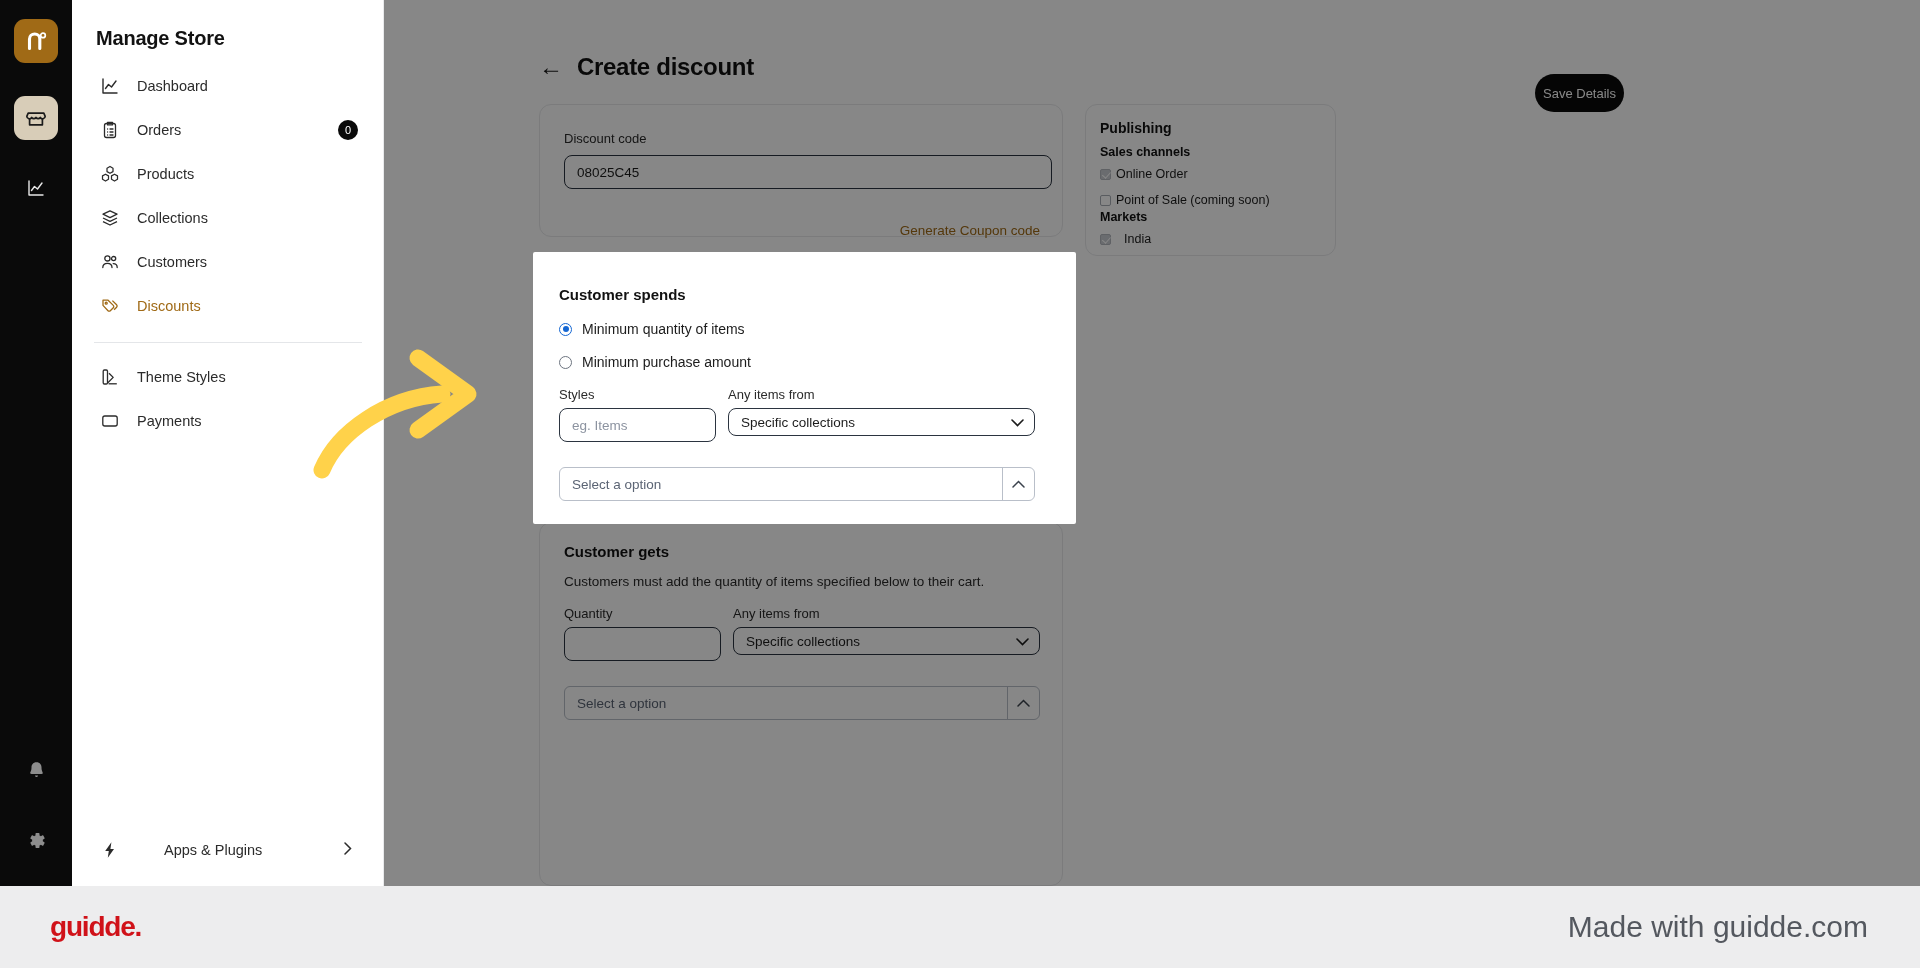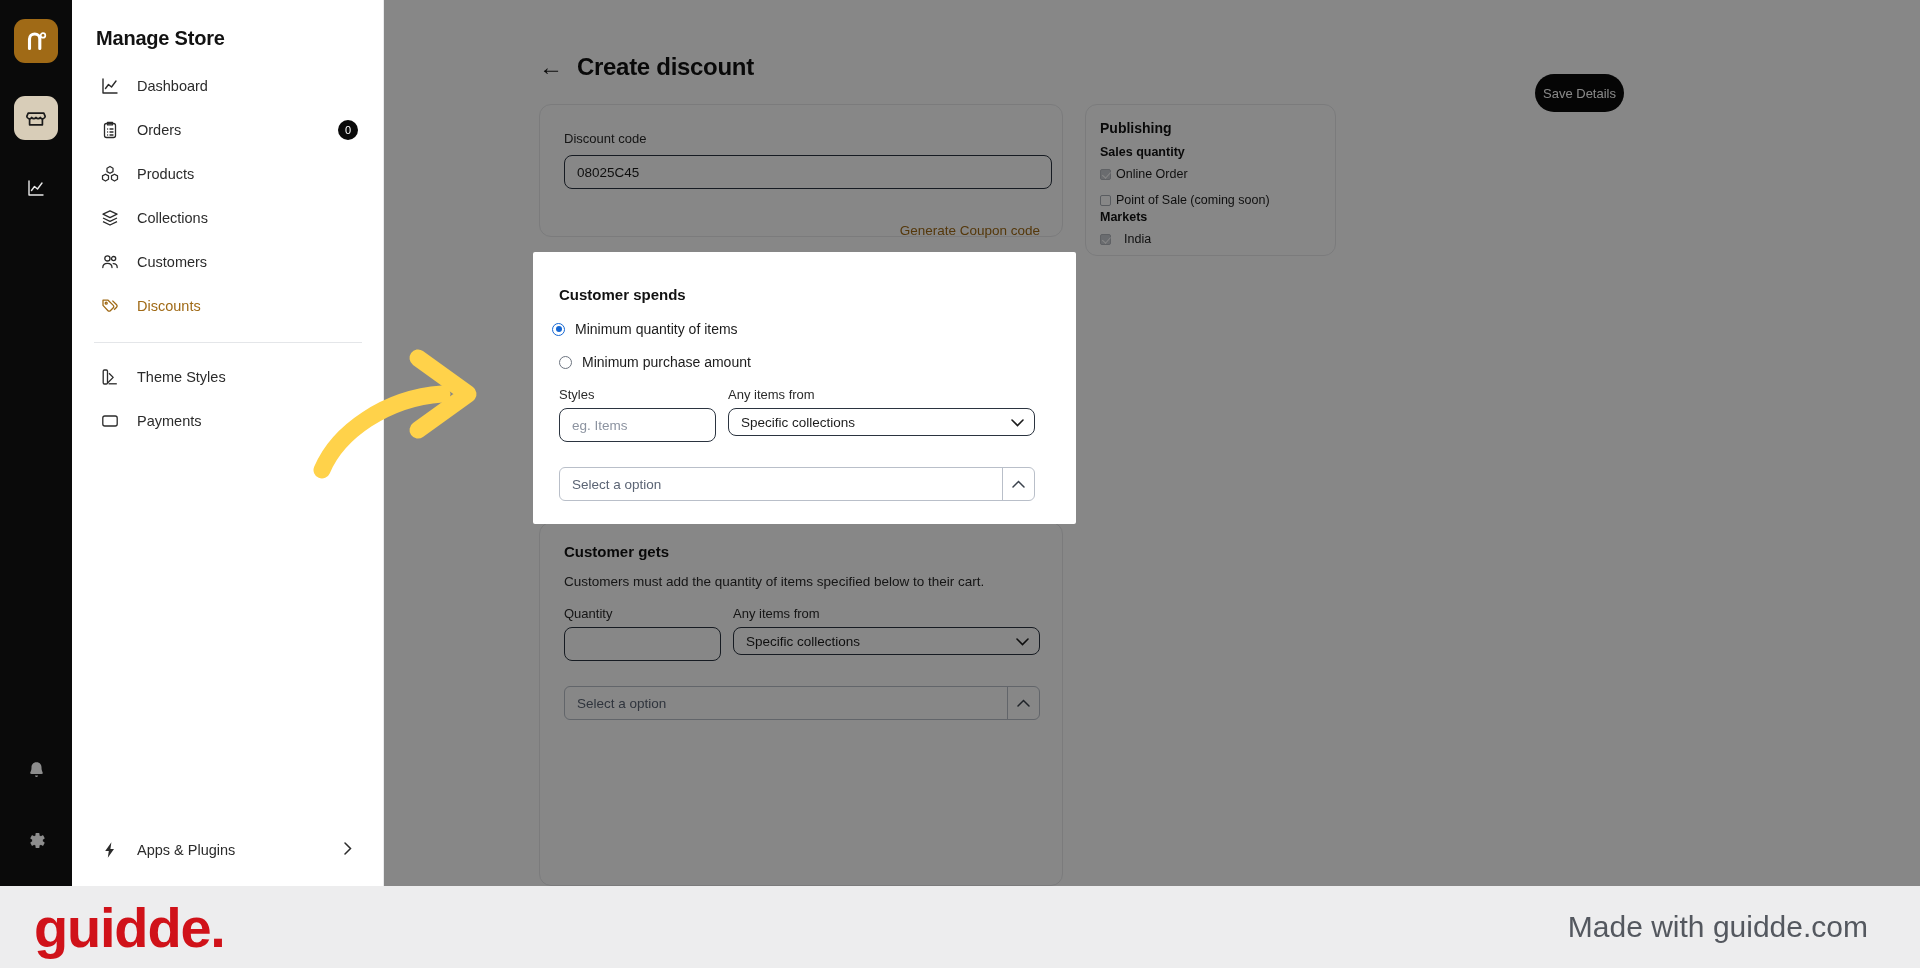--- a/index.html
+++ b/index.html
@@ -78,21 +78,21 @@
     position: absolute; right: 12px; top: 50%; transform: translateY(-50%);
     min-width: 20px; height: 20px; border-radius: 10px;
     background: #0a0a0a; color: #fff; font-size: 11px;
     display: flex; align-items: center; justify-content: center; padding: 0 6px;
   }
   .nav-div { height: 1px; background: #e4e6e9; margin: 14px 22px 12px 22px; }
 
   .apps-plugins {
     position: absolute; left: 14px; bottom: 14px; width: 284px; height: 44px;
     display: flex; align-items: center; padding-left: 13px;
-    border-radius: 8px; cursor: pointer;
+    border-radius: 8px; cursor: pointer; gap: 27px;
   }
   .apps-plugins .ic { width: 22px; height: 22px; margin-right: 16px;
     display:flex; align-items:center; justify-content:center; flex:0 0 22px;}
   .apps-plugins .lb { font-size: 14.5px; color: #2b2b2b; font-weight: 500; }
   .apps-plugins .chev { position:absolute; right: 18px; }
 
   
   .page {
     position: absolute; left: 384px; top: 0;
     width: 1536px; height: 886px; background: #ffffff;
@@ -208,22 +208,22 @@
 
   
   .arrow { position: absolute; left: 300px; top: 340px; z-index: 62; }
 
   
   .footer {
     position: absolute; left: 0; top: 886px; width: 1920px; height: 82px;
     background: #ededee;
   }
   .g-logo {
-    position: absolute; left: 34px; top: 50%; transform: translateY(-50%);
-    font-size: 56px; font-weight: 700; color: #d01219; letter-spacing: -1.2px;
+    position: absolute; left: 50px; top: 50%; transform: translateY(-50%);
+    font-size: 28px; font-weight: 700; color: #d01219; letter-spacing: -1.2px;
   }
   .g-made {
     position: absolute; right: 52px; top: 50%; transform: translateY(-50%);
     font-size: 30px; color: #54585f;
   }
 </style>
 </head>
 <body>
 
 <div id="root">
@@ -276,21 +276,21 @@
               <svg width="13" height="8" viewBox="0 0 13 8">
                   <path d="M1 7l5.5-5.5L12 7" stroke="#3b424d" stroke-width="1.5" fill="none" stroke-linecap="round"></path>
                 </svg>
             </span>
           </div>
         </div>
       </div>
 
       <div class="card card-pub">
         <div style="position:absolute;left:14px;top:15px;" class="pub-title">Publishing</div>
-        <div style="position:absolute;left:14px;top:40px;" class="pub-sub">Sales quantity</div>
+        <div style="position:absolute;left:14px;top:40px;" class="pub-sub">Sales channels</div>
 
         <div class="cb-row" style="position:absolute;left:14px;top:62px;">
           <span class="cb checked"></span>
           <span class="cb-lb">Online Order</span>
         </div>
         <div class="cb-row" style="position:absolute;left:14px;top:88px;">
           <span class="cb"></span>
           <span class="cb-lb">Point of Sale (coming soon)</span>
         </div>
 
@@ -456,21 +456,21 @@
         <path d="M22 130 C 38 92, 86 58, 142 54" stroke="#ffd24a" stroke-width="17" fill="none" stroke-linecap="round"></path>
         <path d="M118 18 L 168 54 L 118 90" stroke="#ffd24a" stroke-width="17" fill="none" stroke-linecap="round" stroke-linejoin="round"></path>
       </svg>
     </div>
 
     <div class="spotlight">
       <div class="spotlight-inner">
 
         <div style="position:absolute;left:26px;top:34px;" class="sect-title">Customer spends</div>
 
-        <div class="radio-row" style="position:absolute;left:19px;top:69px;">
+        <div class="radio-row" style="position:absolute;left:26px;top:69px;">
           <span class="radio on"></span>
           <span class="radio-lb">Minimum quantity of items</span>
         </div>
 
         <div class="radio-row" style="position:absolute;left:26px;top:102px;">
           <span class="radio"></span>
           <span class="radio-lb">Minimum purchase amount</span>
         </div>
 
         <div style="position:absolute;left:26px;top:135px;" class="fld-label">Styles</div>

